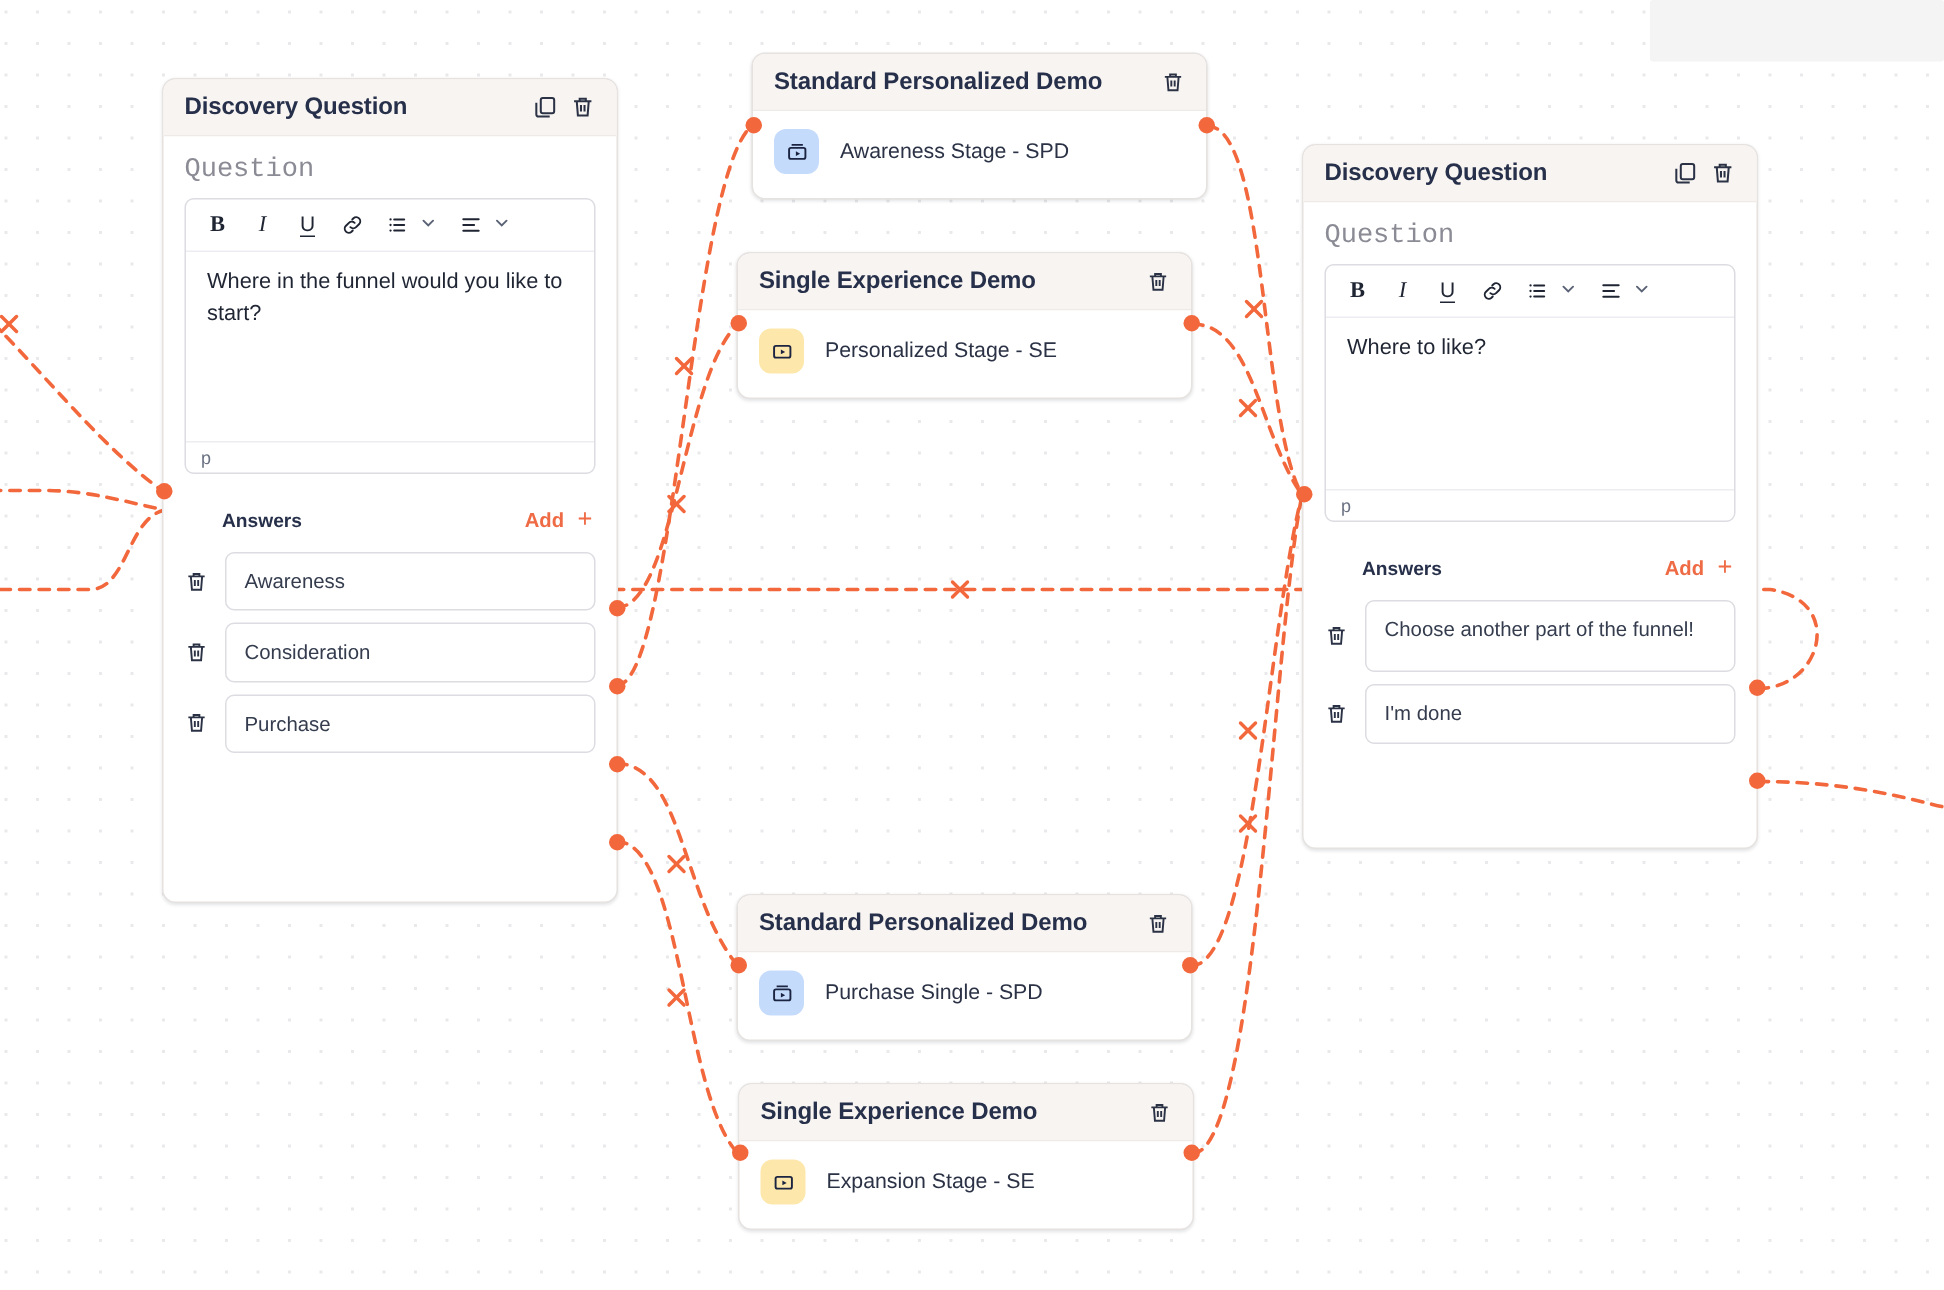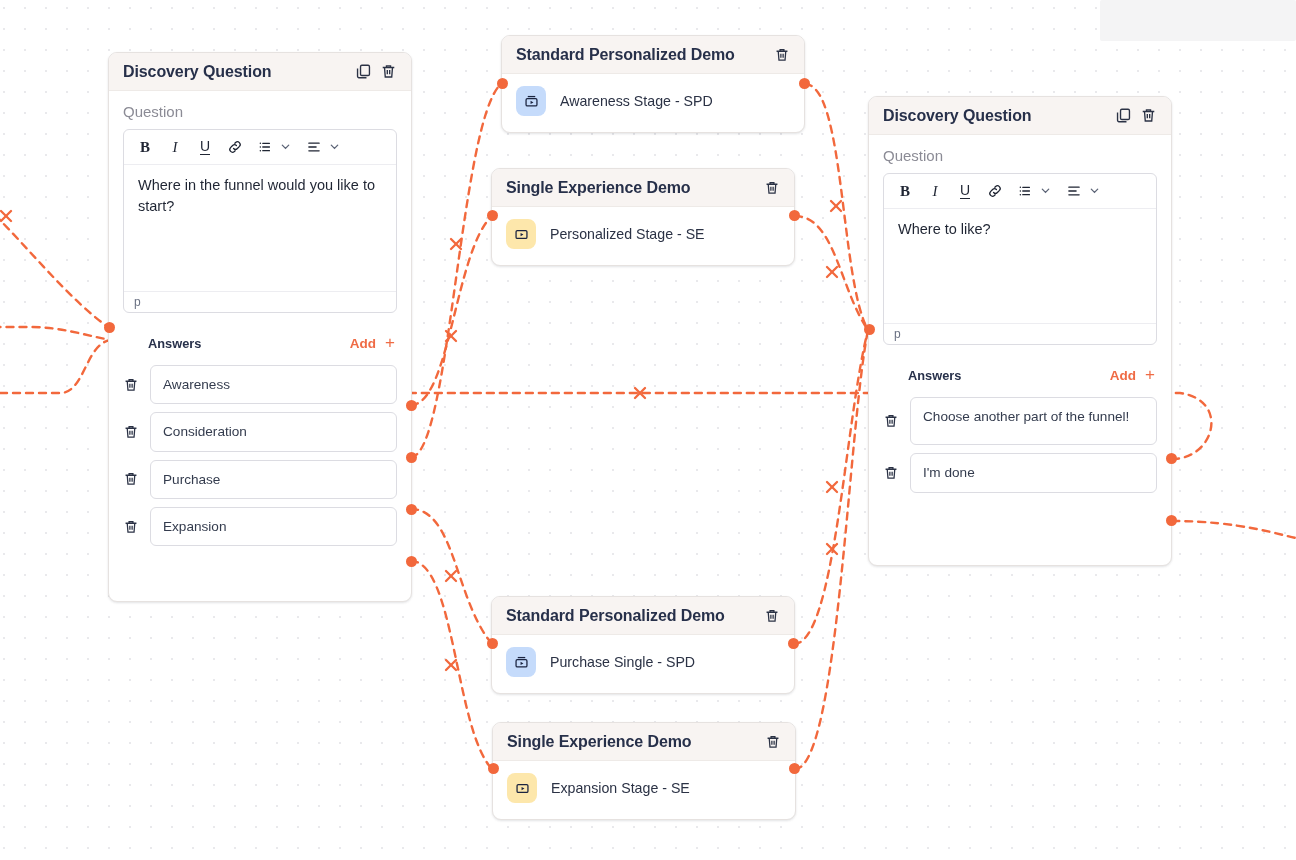--- a/index.html
+++ b/index.html
@@ -32,21 +32,21 @@
     display:flex;align-items:center;justify-content:space-between;
     background:#f8f4f2;border-bottom:1px solid #eeeae7;
     border-radius:8px 8px 0 0;padding:0 14px;height:38px;box-sizing:border-box;
   }
   .node-title{font-size:16px;font-weight:700;color:#27304a;letter-spacing:-.1px;white-space:nowrap;}
   .hdr-actions{display:flex;align-items:center;gap:8px;}
   .ic{display:block;cursor:pointer;}
 
   
   .q-body{padding:12px 14px 14px 14px;}
-  .q-label{font-size:15px;color:#8b8b95;margin-bottom:9px;}
+  .q-label{font-size:18px;color:#8b8b95;margin-bottom:9px;font-family:Liberation Mono, monospace;}
   .editor{border:1px solid #dcdce2;border-radius:6px;background:#fff;overflow:hidden;}
   .editor-toolbar{display:flex;align-items:center;gap:0px;height:34px;padding:0 6px;border-bottom:1px solid #ededf1;}
   .tb-btn{display:flex;align-items:center;justify-content:center;width:30px;height:28px;cursor:pointer;}
   .tb-group{display:flex;align-items:center;cursor:pointer;}
   .editor-content{padding:10px 14px 6px 14px;font-size:14.5px;color:#1f2533;line-height:1.42;}
   .editor-status{border-top:1px solid #ededf1;padding:3px 10px;font-size:12px;color:#6a7183;}
 
   .ans-head{display:flex;align-items:center;justify-content:space-between;margin:20px 2px 12px 2px;}
   .ans-title{font-size:12.8px;font-weight:700;color:#27304a;margin-left:23px;}
   .add-btn{display:flex;align-items:center;gap:9px;cursor:pointer;}
@@ -229,27 +229,20 @@
         </svg>
         <div class="ans-input">Consideration</div>
       </div>
       <div class="ans-row">
         <svg class="ic" width="16" height="16" viewBox="0 0 20 20" fill="none" stroke="#2b3245" stroke-width="1.6">
           <path d="M3.2 5.3h13.6M7.6 5.3V3.4h4.8v1.9M5.3 5.3l.9 11.2h7.6l.9-11.2"></path>
             <path d="M8.6 8.3v5M11.4 8.3v5"></path>
         </svg>
         <div class="ans-input">Purchase</div>
       </div>
-      <div class="ans-row">
-        <svg class="ic" width="16" height="16" viewBox="0 0 20 20" fill="none" stroke="#2b3245" stroke-width="1.6">
-          <path d="M3.2 5.3h13.6M7.6 5.3V3.4h4.8v1.9M5.3 5.3l.9 11.2h7.6l.9-11.2"></path>
-            <path d="M8.6 8.3v5M11.4 8.3v5"></path>
-        </svg>
-        <div class="ans-input">Expansion</div>
-      </div>
     </div>
   </div>
 
   <div class="node" style="left:868px;top:96px;width:304px;height:470px;">
     <div class="node-header">
       <span class="node-title">Discovery Question</span>
       <span class="hdr-actions">
         <svg class="ic" width="17" height="17" viewBox="0 0 20 20" fill="none" stroke="#2b3245" stroke-width="1.6">
           <rect x="6.5" y="2.7" width="10.5" height="12" rx="1.6"></rect>
           <path d="M13.5 17.3H4.6a1.6 1.6 0 0 1-1.6-1.6V6.4"></path>

